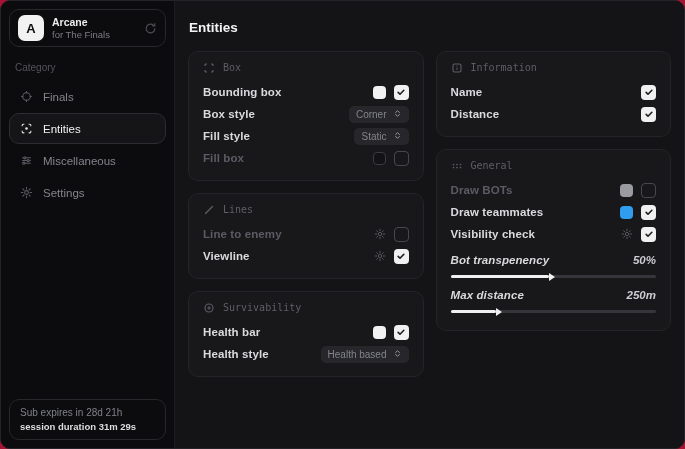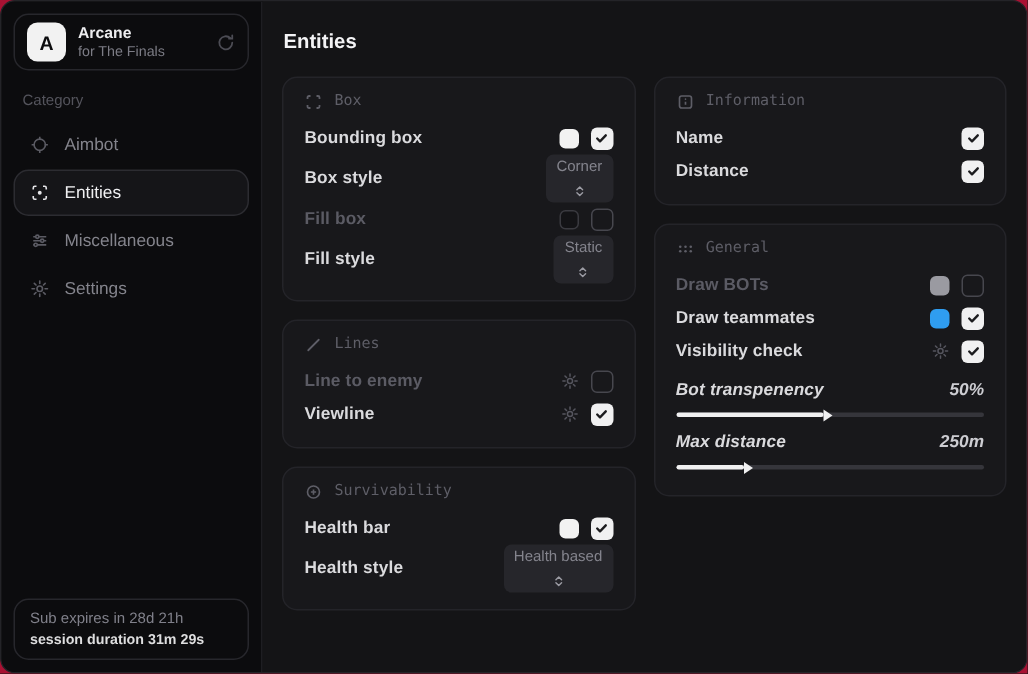--- a/index.html
+++ b/index.html
@@ -76,23 +76,23 @@
   .row-label.dim{color:#5b5b64;}
   .controls{display:flex;align-items:center;gap:8px;}
   .swatch{width:13px;height:13px;border-radius:4px;flex:none;cursor:pointer;}
   .swatch.bordered{border:1px solid #3a3a40;box-sizing:border-box;}
   .checkbox{width:15px;height:15px;border-radius:4px;box-sizing:border-box;
     display:flex;align-items:center;justify-content:center;flex:none;cursor:pointer;}
   .checkbox.checked{background:#f0f0f1;}
   .checkbox.unchecked{border:1.5px solid #47474e;background:transparent;}
   .gear-sm{display:flex;color:#56565f;cursor:pointer;}
   .dropdown{
-    display:flex;align-items:center;gap:6px;
+    display:flex;gap:6px;
     background:#26262b;border-radius:5px;padding:3px 7px;
-    font-size:10px;color:#84848d;cursor:pointer;flex-direction:column;
+    font-size:10px;color:#84848d;cursor:pointer;
   }
   .dropdown .dd-icon{display:flex;color:#9a9aa2;}
   .slider-value{font-size:11.5px;font-weight:bold;color:#cdcdd2;}
   .slider{position:relative;height:3px;background:#35353b;border-radius:2px;margin:4px 0 6px;cursor:pointer;}
   .slider-fill{position:absolute;left:0;top:0;bottom:0;background:#f0f0f1;border-radius:2px;}
   .slider-thumb{
     position:absolute;right:-6px;top:50%;transform:translateY(-50%);
     width:0;height:0;border-left:6px solid #f0f0f1;
     border-top:4px solid transparent;border-bottom:4px solid transparent;
   }
@@ -122,21 +122,21 @@
 
     <div class="category">Category</div>
 
     <div class="nav-item">
       <span class="nicon">
         <svg width="13" height="13" viewBox="0 0 24 24" fill="none" stroke="currentColor" stroke-width="2">
           <circle cx="12" cy="12" r="7"></circle>
             <path d="M12 2v4M12 18v4M2 12h4M18 12h4"></path>
         </svg>
       </span>
-      <span>Aimbot</span>
+      <span>Finals</span>
     </div>
 
     <div class="nav-item active">
       <span class="nicon">
         <svg width="13" height="13" viewBox="0 0 24 24" fill="none" stroke="currentColor" stroke-width="2">
           <path d="M8 4H6a2 2 0 0 0-2 2v2M16 4h2a2 2 0 0 1 2 2v2M8 20H6a2 2 0 0 1-2-2v-2M16 20h2a2 2 0 0 0 2-2v-2"></path>
           <circle cx="12" cy="12" r="2.4" fill="currentColor" stroke="none"></circle>
         </svg>
       </span>
       <span>Entities</span>
@@ -205,36 +205,36 @@
               <span>Corner</span>
               <span class="dd-icon">
                 <svg width="9" height="9" viewBox="0 0 24 24" fill="none" stroke="currentColor" stroke-width="2.6" stroke-linecap="round" stroke-linejoin="round">
                     <path d="M7 9.5L12 4.5l5 5M7 14.5l5 5 5-5"></path>
                   </svg>
               </span>
             </span>
           </div>
 
           <div class="row">
-            <span class="row-label dim">Fill box</span>
-            <span class="controls">
-              <span class="swatch bordered" style="background: rgb(19, 19, 22);"></span>
-              <span class="checkbox unchecked"></span>
-            </span>
-          </div>
-
-          <div class="row">
             <span class="row-label">Fill style</span>
             <span class="dropdown">
               <span>Static</span>
               <span class="dd-icon">
                 <svg width="9" height="9" viewBox="0 0 24 24" fill="none" stroke="currentColor" stroke-width="2.6" stroke-linecap="round" stroke-linejoin="round">
                     <path d="M7 9.5L12 4.5l5 5M7 14.5l5 5 5-5"></path>
                   </svg>
               </span>
+            </span>
+          </div>
+
+          <div class="row">
+            <span class="row-label dim">Fill box</span>
+            <span class="controls">
+              <span class="swatch bordered" style="background: rgb(19, 19, 22);"></span>
+              <span class="checkbox unchecked"></span>
             </span>
           </div>
         </div>
 
         <div class="panel">
           <div class="panel-header">
             <span class="picon">
               <svg width="12" height="12" viewBox="0 0 24 24" fill="none" stroke="currentColor" stroke-width="2.4" stroke-linecap="round">
                   <path d="M5 19L19 5"></path>
                 </svg>

